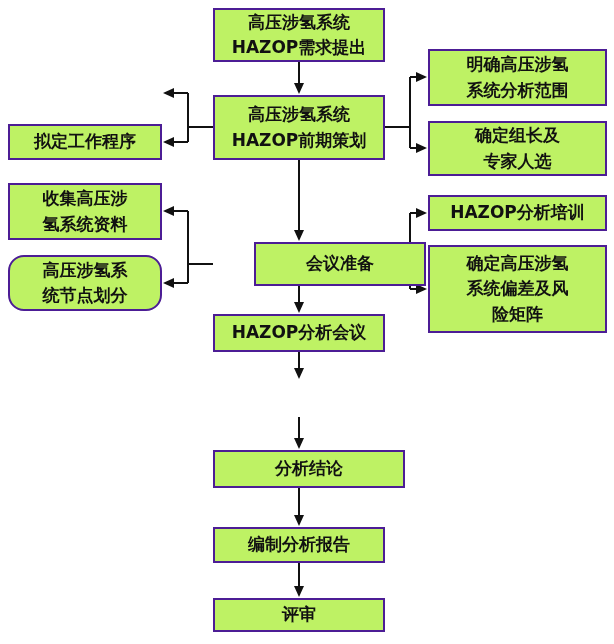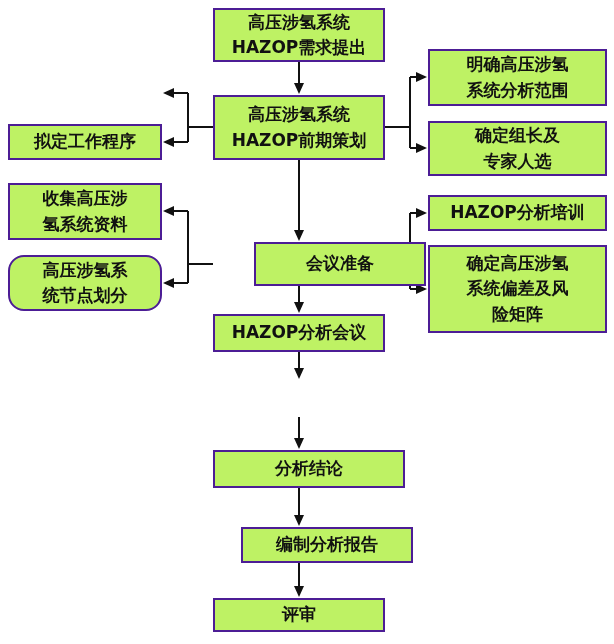--- a/index.html
+++ b/index.html
@@ -76,21 +76,21 @@
     </g>
   </svg>
 
   <div class="node" style="left:213px; top:8px;   width:172px; height:54px;">高压涉氢系统
 HAZOP需求提出</div>
   <div class="node" style="left:213px; top:95px;  width:172px; height:65px;">高压涉氢系统
 HAZOP前期策划</div>
   <div class="node" style="left:218px; top:242px; width:172px; height:44px;margin-left:36px;">会议准备</div>
   <div class="node" style="left:213px; top:314px; width:172px; height:38px;">HAZOP分析会议</div>
   <div class="node" style="left:213px; top:450px; width:192px; height:38px;">分析结论</div>
-  <div class="node" style="left:213px; top:527px; width:172px; height:36px;margin-left:28px;">编制分析报告</div>
+  <div class="node" style="left:213px; top:527px; width:172px; height:36px;">编制分析报告</div>
   <div class="node" style="left:213px; top:598px; width:172px; height:34px;">评审</div>
 
   <div class="node" style="left:8px; top:124px; width:154px; height:36px;">拟定工作程序</div>
   <div class="node" style="left:8px; top:183px; width:154px; height:57px;">收集高压涉
 氢系统资料</div>
   <div class="node" style="left:8px; top:255px; width:154px; height:56px;border-radius:16px;">高压涉氢系
 统节点划分</div>
 
   <div class="node" style="left:428px; top:49px;  width:179px; height:57px;">明确高压涉氢
 系统分析范围</div>

